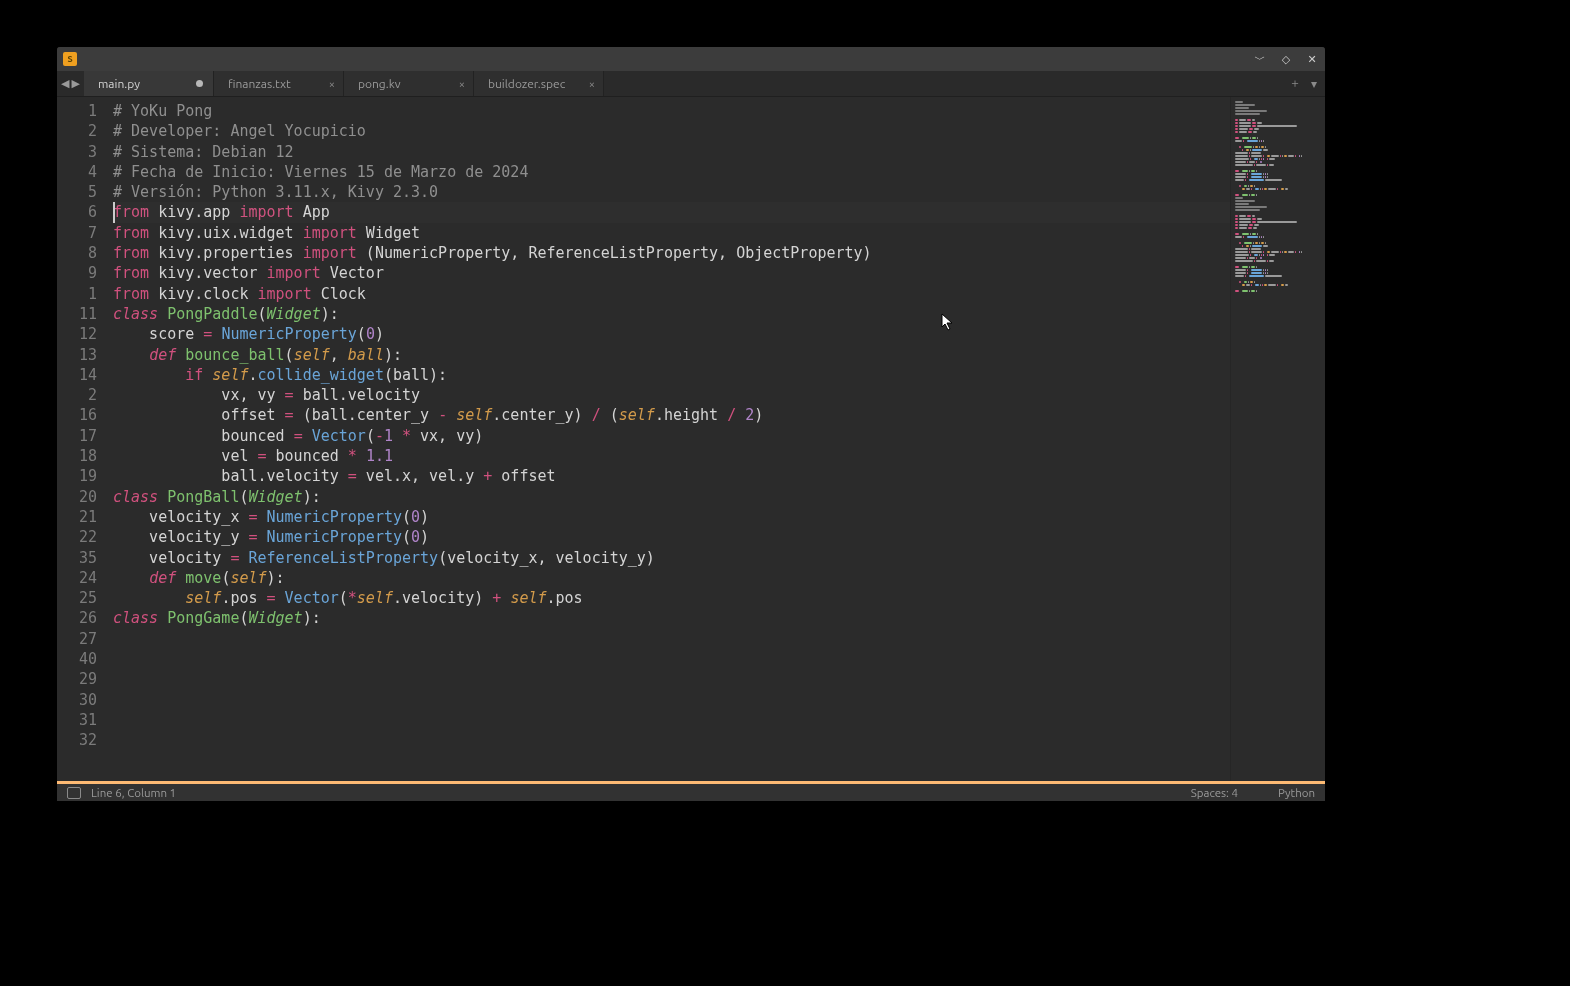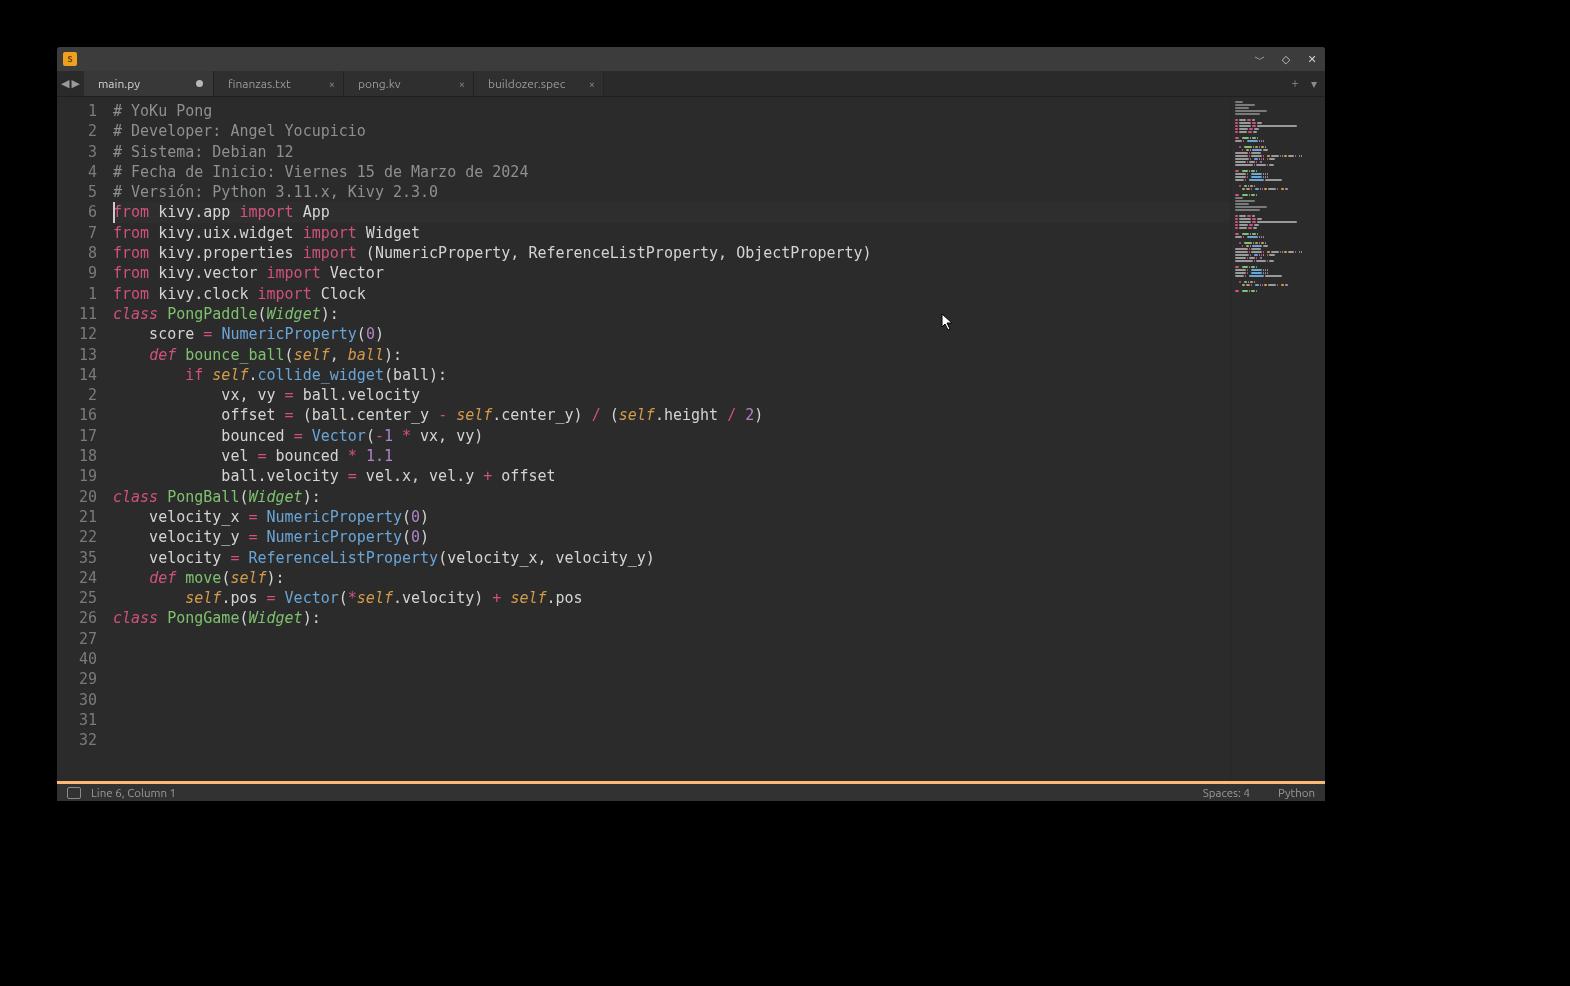--- a/index.html
+++ b/index.html
@@ -147,21 +147,21 @@
     height: 20px;
     background: #323232;
     border-top: 3px solid #fdba74;
     display:flex;
     align-items:center;
     font-size: 11.5px;
     color: #9a9a9a;
     padding: 0 10px;
   }
   .status-panel { width:14px;height:12px;border:1px solid #8a8a8a;border-radius:2px;margin-right:10px;}
-  .status-right { margin-left:auto; display:flex; gap:28px;text-align:right; }
+  .status-right { margin-left:auto; display:flex; gap:40px;text-align:right; }
   
   .fake-cursor {
     position:absolute;
     left: 941px;
     top: 313px;
     width: 12px; height: 18px;
     pointer-events:none;
   }
   .fake-cursor svg { width:100%;height:100%; }
   

